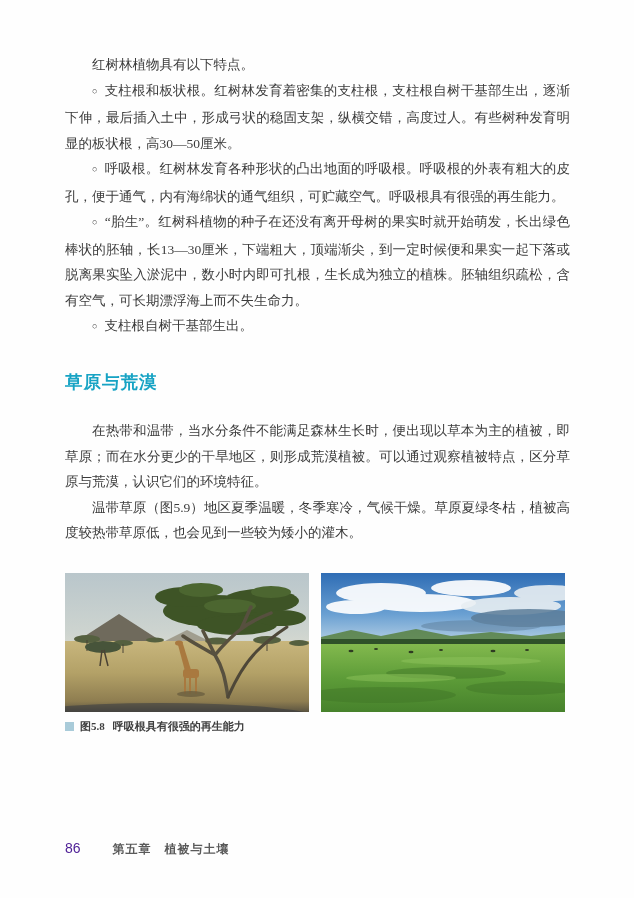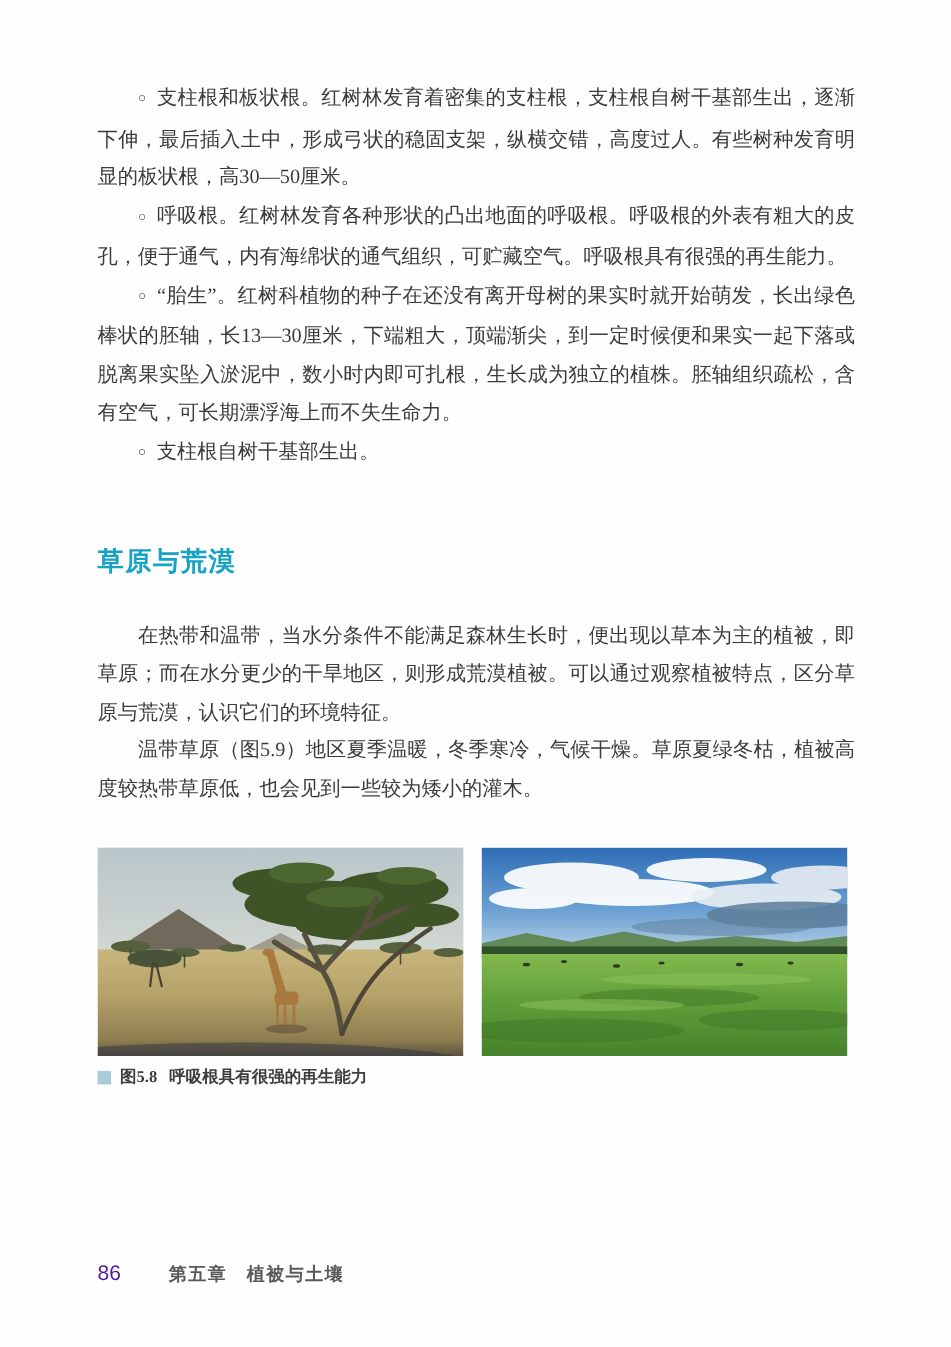--- a/index.html
+++ b/index.html
@@ -17,21 +17,21 @@
   .indent{text-indent:2em;}
   .bullet{text-indent:2em;}
   .marker{font-size:9px;color:#3b3b3b;margin-right:7px;position:relative;top:-1px;}
   .questions{margin-top:21px;}
   .question{
     margin:0;font-size:11.5px;line-height:22px;color:#4a4a4a;
     font-family:"Liberation Sans","DejaVu Sans",sans-serif;text-align:left;
   }
   .q-num{margin-right:5px;}
   .section-title{
-    margin:51px 0 0 0;font-size:17.5px;font-weight:bold;color:#17a3c4;
+    margin:33px 0 0 0;font-size:17.5px;font-weight:bold;color:#17a3c4;
     font-family:"Liberation Sans","DejaVu Sans",sans-serif;letter-spacing:1px;line-height:1;
   }
   .first-after-title{margin-top:27px;}
   .figure-row{display:flex;gap:12px;margin-top:27px;}
   figure{margin:0;width:244px;}
   .photo{width:244px;height:139px;overflow:hidden;background:#dde4e0;}
   .photo svg{display:block;}
   figcaption{
     margin-top:8px;display:flex;align-items:center;
     font-size:11px;font-weight:bold;color:#3e3e3e;line-height:1.2;
@@ -50,20 +50,21 @@
     font-family:"Liberation Serif","DejaVu Serif",serif;
     font-size:12px;font-weight:bold;color:#5a5a5a;letter-spacing:1px;
   }
 </style>
 </head>
 <body>
 
 <div class="page">
   <div class="content">
 
+    <p class="body-para indent">红树林植物具有以下特点。</p>
 
     <p class="body-para bullet"><span class="marker">○</span><span>支柱根和板状根。红树林发育着密集的支柱根，支柱根自树干基部生出，逐渐下伸，最后插入土中，形成弓状的稳固支架，纵横交错，高度过人。有些树种发育明显的板状根，高30—50厘米。</span></p>
 
     <p class="body-para bullet"><span class="marker">○</span><span>呼吸根。红树林发育各种形状的凸出地面的呼吸根。呼吸根的外表有粗大的皮孔，便于通气，内有海绵状的通气组织，可贮藏空气。呼吸根具有很强的再生能力。</span></p>
 
     <p class="body-para bullet"><span class="marker">○</span><span>“胎生”。红树科植物的种子在还没有离开母树的果实时就开始萌发，长出绿色棒状的胚轴，长13—30厘米，下端粗大，顶端渐尖，到一定时候便和果实一起下落或脱离果实坠入淤泥中，数小时内即可扎根，生长成为独立的植株。胚轴组织疏松，含有空气，可长期漂浮海上而不失生命力。</span></p>
 
     <p class="body-para bullet"><span class="marker">○</span><span>支柱根自树干基部生出。</span></p>
 
 

